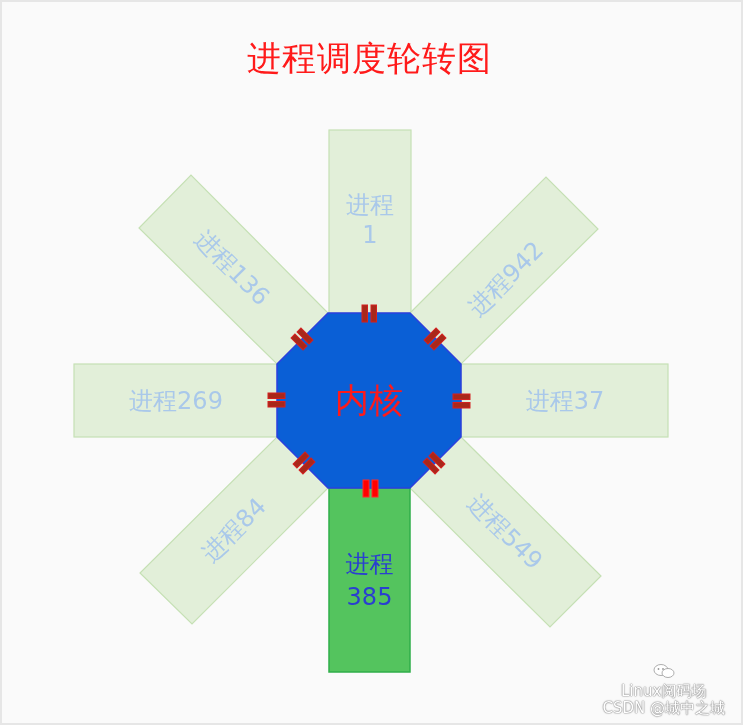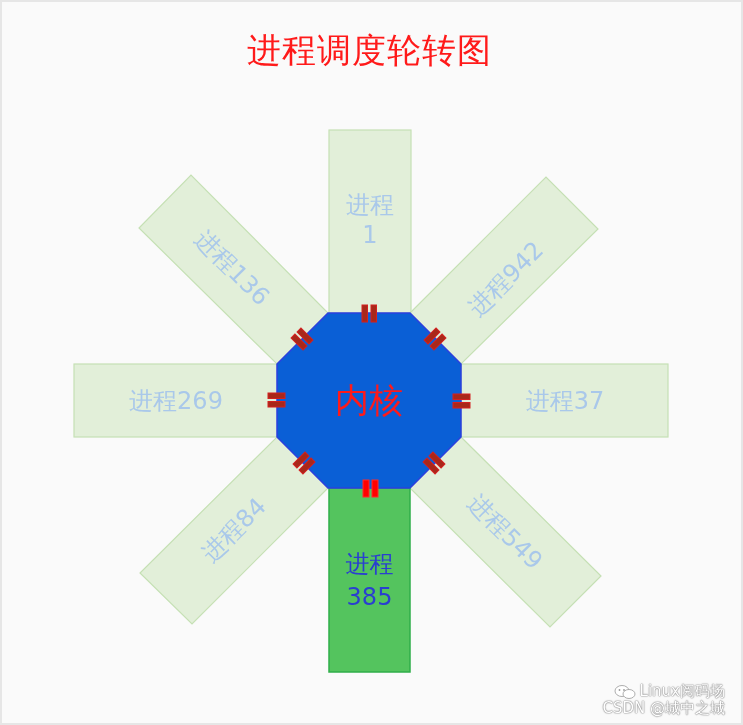--- a/index.html
+++ b/index.html
@@ -2,34 +2,34 @@
 <html><head>
 <meta charset="utf-8">
 <style>
   html, body { margin: 0; padding: 0; }
   body { width: 743px; height: 725px; background: #ffffff; overflow: hidden; }
   .frame {
     position: absolute; left: 0; top: 0; width: 739px; height: 721px;
     border: 2px solid #e6e6e6; background: #fafafa;
   }
   .title {
-    position: absolute; left: 0; top: 28px; width: 739px; text-align: center;
+    position: absolute; left: 0; top: 36px; width: 739px; text-align: center;
     font-family: "DejaVu Sans", sans-serif; font-size: 34px; color: #ff1a1a;
     letter-spacing: 1px;
   }
   svg { position: absolute; left: 0; top: 0; }
   .plabel { font-family: "DejaVu Sans", sans-serif; font-size: 24px; fill: #a9c8ea; }
   .plabel-active { font-family: "DejaVu Sans", sans-serif; font-size: 24px; fill: #2a3fd0; }
   .kernel-label { font-family: "DejaVu Sans", sans-serif; font-size: 34px; fill: #ff1a1a; }
   .watermark {
     position: absolute; right: 18px; bottom: 8px; text-align: right;
     font-family: "DejaVu Sans", sans-serif; font-size: 15px; color: #ffffff;
     text-shadow: 0 0 1px #888, 0 0 1px #888, 0 0 2px #999; line-height: 17px;
   }
-  .wm-row { display: flex; align-items: center; justify-content: flex-end; gap: 4px; }
+  .wm-row { display: flex; align-items: center; justify-content: flex-end; gap: 4px; flex-direction: column; }
   .wechat-icon { width: 22px; height: 16px; }
 </style>
 </head>
 <body>
 
 <div class="frame"></div>
 
 <div class="title">进程调度轮转图</div>
 
 <svg width="743" height="725" viewBox="0 0 743 725">

